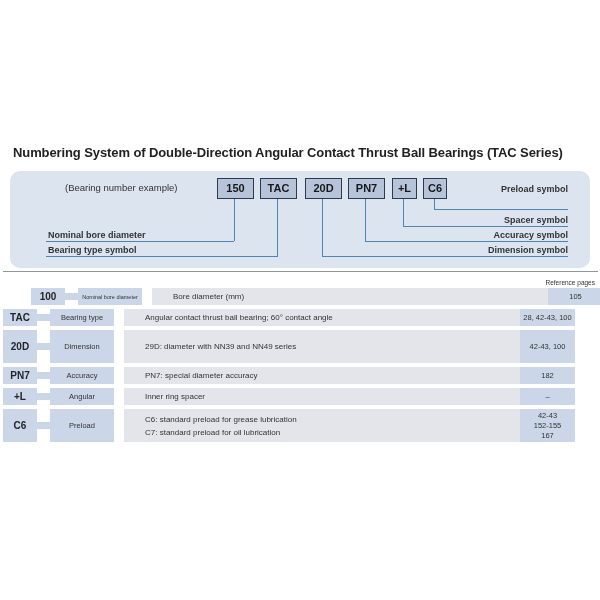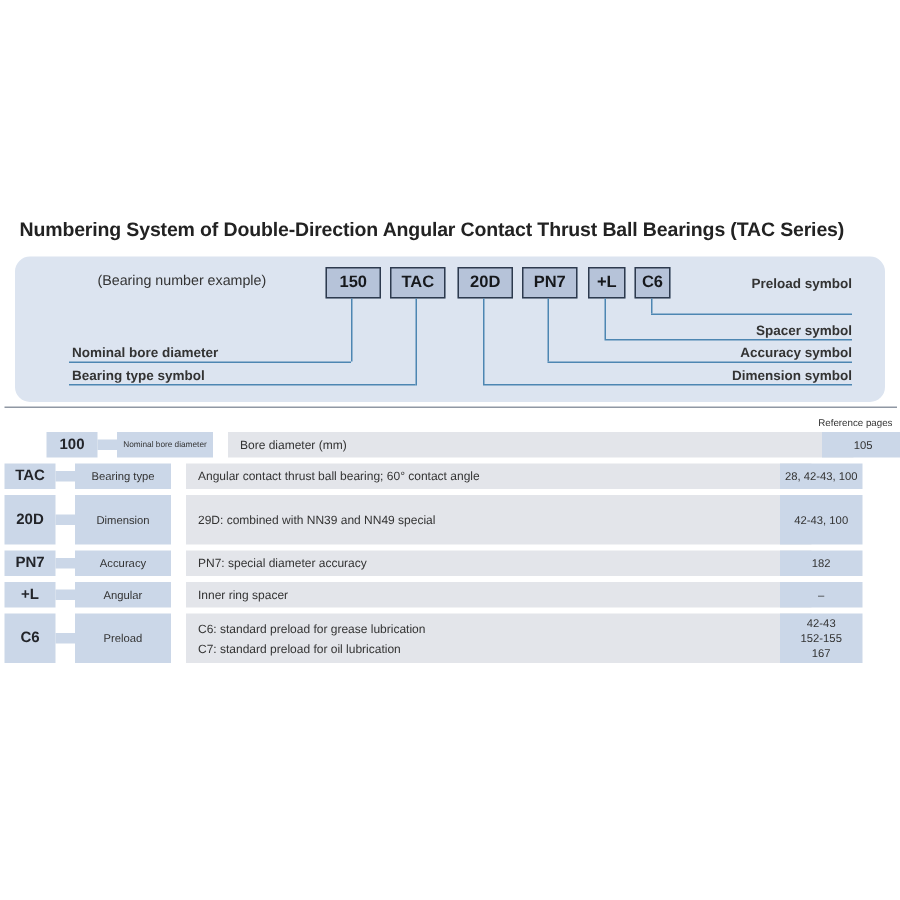--- a/index.html
+++ b/index.html
@@ -21,21 +21,21 @@
   .diag-label{font-size:9px;font-weight:600;color:#333;white-space:nowrap;}
   .lbl-right{left:368px;width:200px;text-align:right;}
   .table-rule{left:3px;top:271px;width:595px;height:1px;background:var(--rule_gray);}
   .ref-header{left:495px;top:279px;width:100px;text-align:right;font-size:6.5px;color:#333;}
   .row{left:0;width:600px;}
   .cell{position:absolute;top:0;bottom:0;display:flex;flex-direction:column;justify-content:center;box-sizing:border-box;}
   .sym{left:3px;width:34px;background:var(--cell_blue);align-items:center;font-weight:bold;font-size:10px;color:#23252a;}
   .tab{position:absolute;left:37px;width:13px;height:7px;background:var(--cell_blue);top:calc(50% - 3.5px);}
   .cat{left:50px;width:64px;background:var(--cell_blue);align-items:center;text-align:center;font-size:7.5px;color:#333;}
   .cat.small{font-size:5.5px;}
-  .desc{left:124px;width:417px;background:var(--cell_gray);padding-left:8px;font-size:8px;color:#333;}
+  .desc{left:124px;width:417px;background:var(--cell_gray);padding-left:21px;font-size:8px;color:#333;}
   .desc .line{line-height:13px;white-space:nowrap;}
   .ref{left:520px;width:55px;background:var(--cell_blue);align-items:center;text-align:center;
        font-size:7.5px;color:#333;}
   .ref .line{line-height:10px;white-space:nowrap;}
 </style>
 </head>
 <body>
 
 <div class="page">
 
@@ -96,21 +96,21 @@
     <div class="cell ref">
       <div class="line">28, 42-43, 100</div>
     </div>
   </div>
 
   <div class="abs row" style="top:330px;height:33px;">
     <div class="cell sym">20D</div>
     <div class="tab"></div>
     <div class="cell cat">Dimension</div>
     <div class="cell desc">
-      <div class="line">29D: combined with NN39 and NN49 special</div>
+      <div class="line">29D: diameter with NN39 and NN49 series</div>
     </div>
     <div class="cell ref">
       <div class="line">42-43, 100</div>
     </div>
   </div>
 
   <div class="abs row" style="top:367px;height:17px;">
     <div class="cell sym">PN7</div>
     <div class="tab"></div>
     <div class="cell cat">Accuracy</div>

